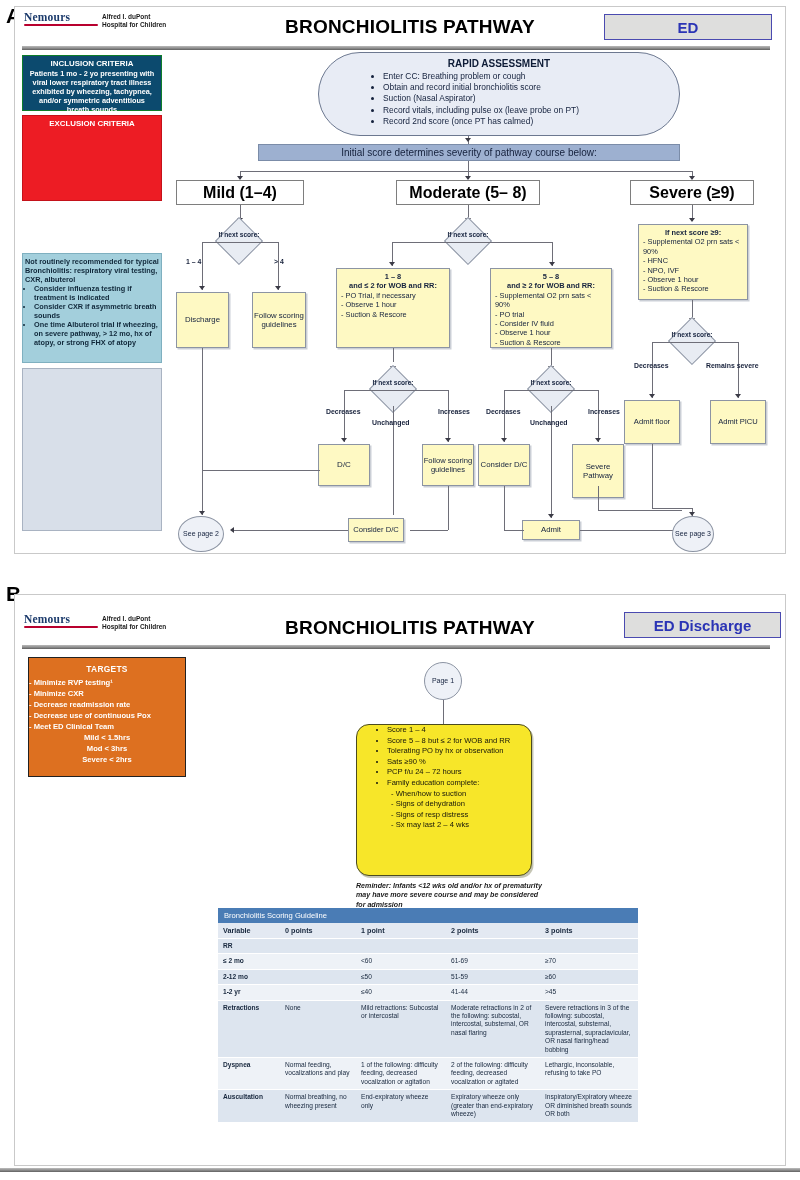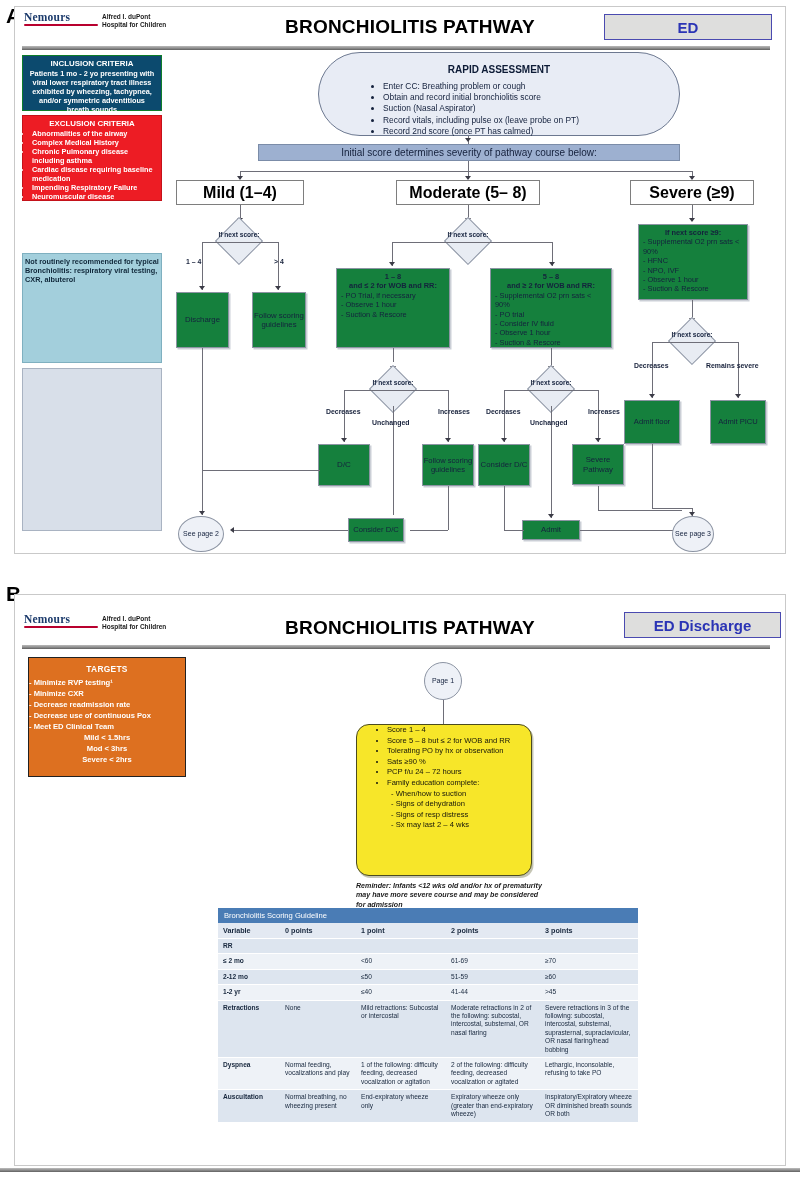--- a/index.html
+++ b/index.html
@@ -38,39 +38,39 @@
   .badge {
     position:absolute; border:1.4px solid #4a4ab0; background:#dededd;
     color:#2b34b5; font-weight:bold; text-align:center;
     font-size:15px; padding-top:4px;
   }
   .hrule { position:absolute; height:4px;
     background:linear-gradient(#b9b9b9,#8f8f8f 55%,#5f5f5f); }
 
   
   .box {
-    position:absolute; background:#15803d; border:1px solid #8c94a3;
+    position:absolute; background:#fef9c3; border:1px solid #8c94a3;
     box-shadow:1.5px 1.5px 0 rgba(140,148,163,.45);
     font-size:7.4px; line-height:9.4px; color:#14213d;
   }
   .box.center { display:flex; align-items:center; justify-content:center; text-align:center; }
   .sev-head {
     position:absolute; background:#ffffff; border:1px solid #7e7e7e;
     font-weight:bold; font-size:16px; color:#000;
     display:flex; align-items:center; justify-content:center;
   }
   .banner {
     position:absolute; background:#9db0d0; border:1px solid #7b8ca8;
     color:#15213c; font-size:10px; display:flex; align-items:center; justify-content:center;
   }
   .stadium {
     position:absolute; background:#e8ecf5; border:1.2px solid #6c7890;
     border-radius:60px;
   }
-  .stadium h4 { margin:6px; text-align:center; font-size:10px; padding-top:5px; color:#0d1b36; }
+  .stadium h4 { margin:0; text-align:center; font-size:10px; padding-top:5px; color:#0d1b36; }
   .stadium ul { margin:2px 0 0 0; padding:0 0 0 64px; list-style:disc; }
   .stadium li { font-size:8.4px; line-height:11.2px; color:#14213d; }
   .diamond {
     position:absolute; background:#e8ecf3; border:1px solid #8c94a3;
     transform:rotate(45deg);
   }
   .diamond-label {
     position:absolute; text-align:center; font-weight:bold;
     font-size:6.6px; line-height:7.6px; color:#14213d;
   }
@@ -164,32 +164,29 @@
 <div class="badge" style="left:604px; top:14px; width:168px; height:26px;">ED</div>
 <div class="hrule" style="left:22px; top:46px; width:748px;"></div>
 
 <div class="crit crit-green" style="left:22px; top:55px; width:140px; height:56px;">
   <h5>INCLUSION CRITERIA</h5>
   <p>Patients 1 mo - 2 yo presenting with viral lower respiratory tract illness exhibited by wheezing, tachypnea, and/or symmetric adventitious breath sounds</p>
 </div>
 
 <div class="crit crit-red" style="left:22px; top:115px; width:140px; height:86px;">
   <h5>EXCLUSION CRITERIA</h5>
-  <ul>
-    <li>Abnormalities of the airway</li>
-    <li>Complex Medical History</li>
-    <li>Chronic Pulmonary disease including asthma</li>
-    <li>Cardiac disease requiring baseline medication</li>
-    <li>Impending Respiratory Failure</li>
-    <li>Neuromuscular disease</li>
-  </ul>
 </div>
 
 <div class="crit crit-blue" style="left:22px; top:253px; width:140px; height:110px; padding:3px 2px;">
   <div>Not routinely recommended for typical Bronchiolitis: respiratory viral testing, CXR, albuterol</div>
+  <ul>
+    <li>Consider influenza testing if treatment is indicated</li>
+    <li>Consider CXR if asymmetric breath sounds</li>
+    <li>One time Albuterol trial if wheezing, on severe pathway, &gt; 12 mo, hx of atopy, or strong FHX of atopy</li>
+  </ul>
 </div>
 
 <div class="crit crit-grey" style="left:22px; top:368px; width:140px; height:163px; padding:3px 2px;">
 </div>
 
 <div class="stadium" style="left:318px; top:52px; width:362px; height:84px;">
   <h4>RAPID ASSESSMENT</h4>
   <ul>
     <li>Enter CC: Breathing problem or cough</li>
     <li>Obtain and record initial bronchiolitis score</li>
@@ -288,21 +285,21 @@
 <div class="edge v" style="left:504px; top:390px; height:52px;"></div>
 <div class="arrow" style="left:501px; top:438px;"></div>
 <div class="edge v" style="left:598px; top:390px; height:52px;"></div>
 <div class="arrow" style="left:595px; top:438px;"></div>
 <div class="edge v" style="left:551px; top:406px; height:112px;"></div>
 <div class="arrow" style="left:548px; top:514px;"></div>
 <div class="elabel" style="left:486px; top:408px;">Decreases</div>
 <div class="elabel" style="left:530px; top:419px;">Unchanged</div>
 <div class="elabel" style="left:588px; top:408px;">Increases</div>
 <div class="box center" style="left:478px; top:444px; width:52px; height:42px; font-size:7.8px;">Consider D/C</div>
-<div class="box center" style="left:572px; top:444px; width:52px; height:41px; font-size:7.8px;">Severe Pathway</div>
+<div class="box center" style="left:572px; top:444px; width:52px; height:54px; font-size:7.8px;">Severe Pathway</div>
 <div class="box center" style="left:522px; top:520px; width:58px; height:20px; font-size:7.8px;">Admit</div>
 <div class="edge v" style="left:504px; top:486px; height:44px;"></div>
 <div class="edge h" style="left:504px; top:530px; width:20px;"></div>
 <div class="edge h" style="left:580px; top:530px; width:112px;"></div>
 <div class="edge v" style="left:598px; top:486px; height:24px;"></div>
 <div class="edge h" style="left:598px; top:510px; width:84px;"></div>
 
 <div class="box center" style="left:348px; top:518px; width:56px; height:24px; font-size:7.6px; text-align:center;">
   <span>Consider D/C</span>
 </div>

